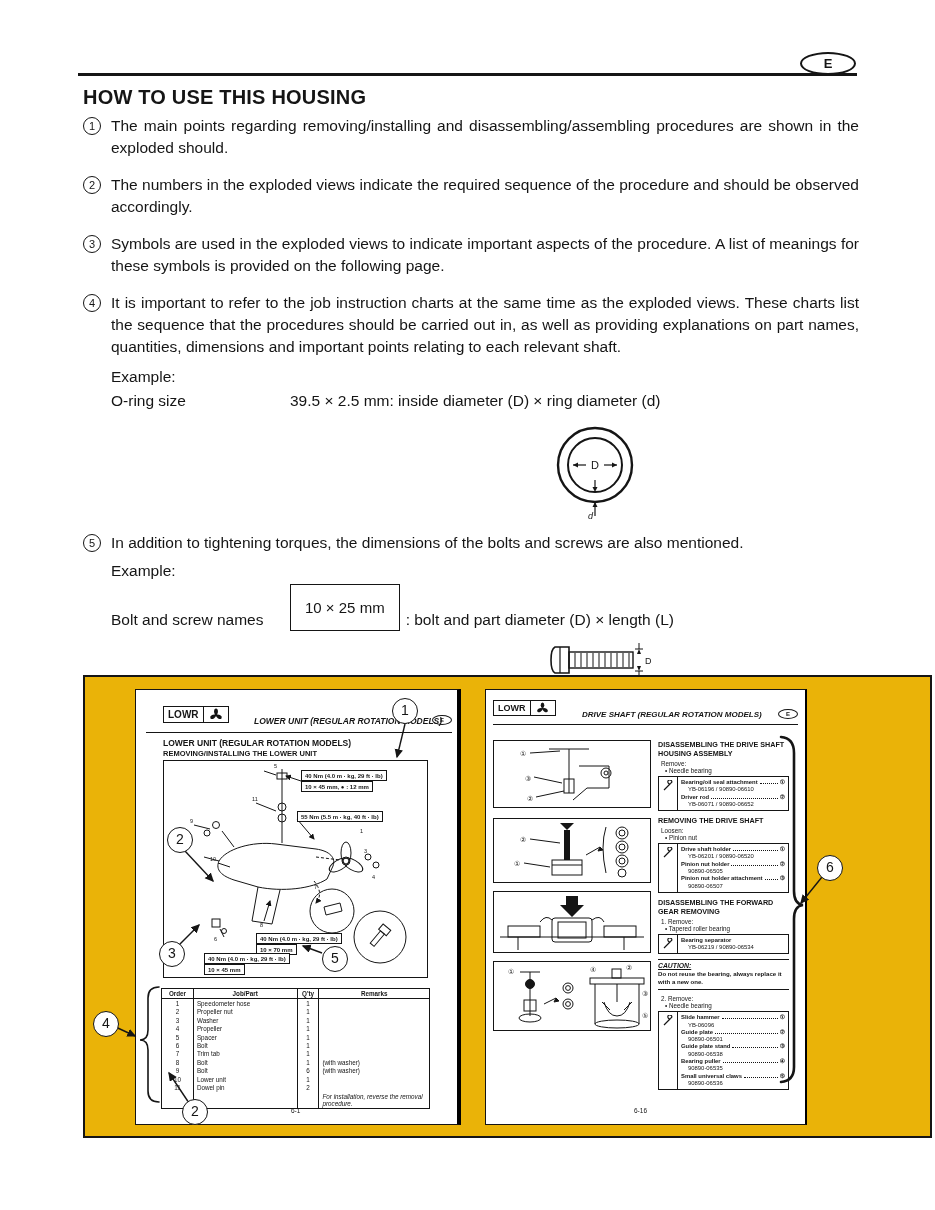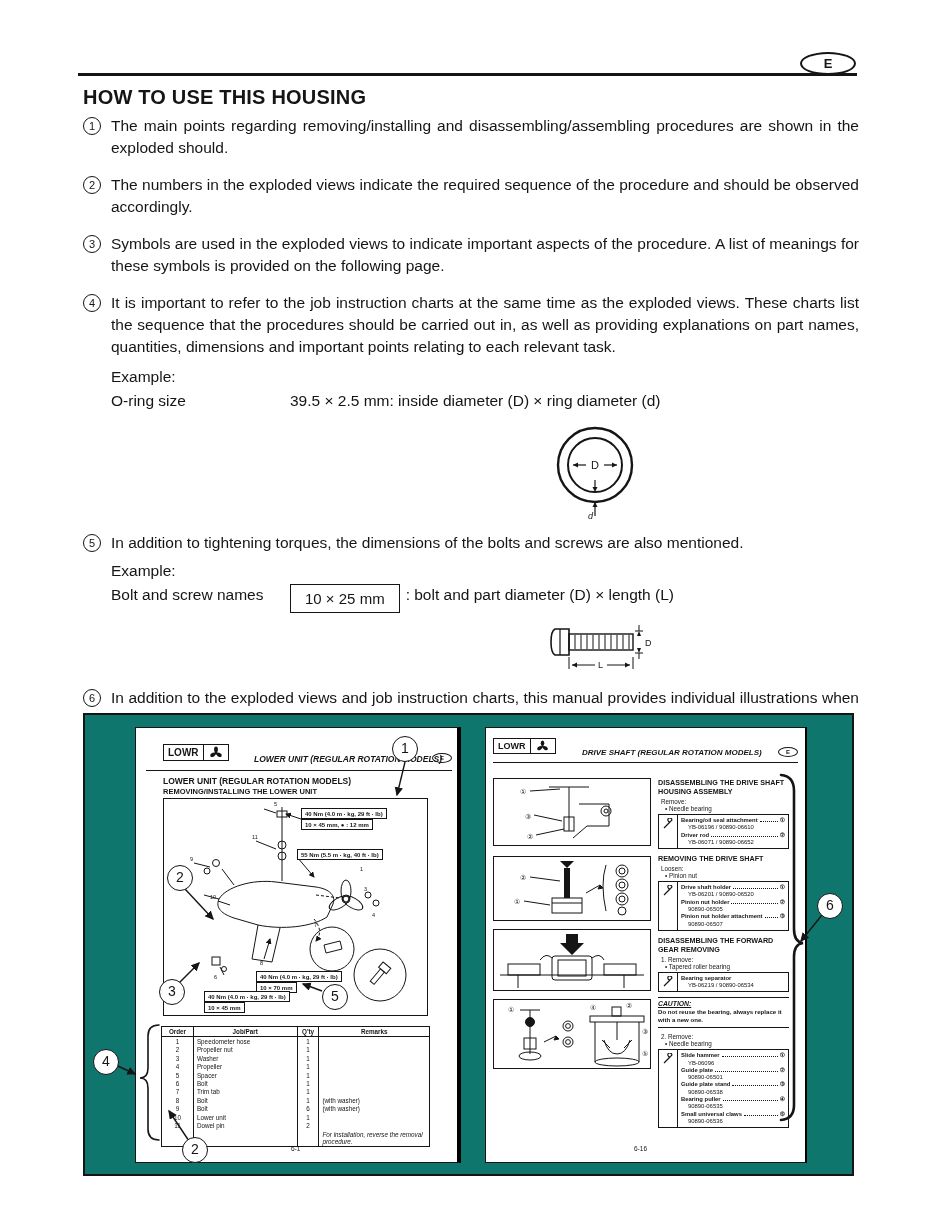--- a/index.html
+++ b/index.html
@@ -13,33 +13,33 @@
   .top-rule  { position:absolute; left:78px; top:73px; width:779px; height:3px; background:#151515; }
   .page-title{ position:absolute; left:83px; top:86px; font-size:20px; font-weight:bold; letter-spacing:.2px; }
 
   .content   { position:absolute; left:83px; top:115px; width:776px; }
   .item      { display:flex; gap:10px; margin-bottom:15px; }
   .item-num  { flex:0 0 18px; width:18px; height:18px; border:1.4px solid #151515; border-radius:50%;
                font-size:11px; line-height:16px; text-align:center; margin-top:2px; }
   .item-text { font-size:15.5px; line-height:1.42; text-align:justify; }
 
   .example   { margin:2px 0 6px 28px; font-size:15.5px; line-height:1.42; }
-  .ex-row    { display:flex; margin-top:2px; align-items:flex-start; }
+  .ex-row    { display:flex; margin-top:2px; align-items:flex-end; }
   .ex-name   { width:179px; }
-  .size-box  { display:inline-block; border:1.5px solid #151515; padding:3px 14px; margin-right:6px;
+  .size-box  { display:inline-block; border:1.5px solid #151515; padding:12px 14px; margin-right:6px;
                font-size:15px; line-height:21px; }
 
   .oring-fig { margin:6px 0 8px 452px; }
   .bolt-fig  { margin:2px 0 6px 462px; }
 
   svg text   { font-family:"Liberation Sans", sans-serif; fill:#151515; }
 
   
-  .fig-frame { position:absolute; left:83px; top:713px; width:771px; height:463px;
-               border:2px solid #151515; background:#0f766e; }
+  .fig-frame { position:absolute; left:83px; top:675px; width:849px; height:463px;
+               border:2px solid #151515; background:#eab308; }
 
   .mini-page { position:absolute; background:#fff; border:1px solid #151515; }
   .mini-left  { left:50px;  top:12px; width:326px; height:436px; border-right:4px solid #000; }
   .mini-right { left:400px; top:12px; width:322px; height:436px; border-right:2px solid #000; }
 
   .lowr-tab  { position:absolute; display:flex; border:1.5px solid #151515; background:#fff; }
   .lowr-txt  { font-weight:bold; padding:2px 4px; border-right:1.5px solid #151515; }
   .lowr-ico  { width:24px; display:flex; align-items:center; justify-content:center; }
 
   .mp-title  { position:absolute; font-weight:bold; font-style:italic; white-space:nowrap; }
@@ -104,21 +104,21 @@
     <span class="item-text">The numbers in the exploded views indicate the required sequence of the procedure and should be observed accordingly.</span>
   </div>
 
   <div class="item">
     <span class="item-num">3</span>
     <span class="item-text">Symbols are used in the exploded views to indicate important aspects of the procedure. A list of meanings for these symbols is provided on the following page.</span>
   </div>
 
   <div class="item" style="margin-bottom:8px">
     <span class="item-num">4</span>
-    <span class="item-text">It is important to refer to the job instruction charts at the same time as the exploded views. These charts list the sequence that the procedures should be carried out in, as well as providing explanations on part names, quantities, dimensions and important points relating to each relevant task.</span>
+    <span class="item-text">It is important to refer to the job instruction charts at the same time as the exploded views. These charts list the sequence that the procedures should be carried out in, as well as providing explanations on part names, quantities, dimensions and important points relating to each relevant shaft.</span>
   </div>
 
   <div class="example">
     <div>Example:</div>
     <div class="ex-row">
       <span class="ex-name">O-ring size</span>
       <span>39.5 × 2.5 mm: inside diameter (D) × ring diameter (d)</span>
     </div>
   </div>
 

